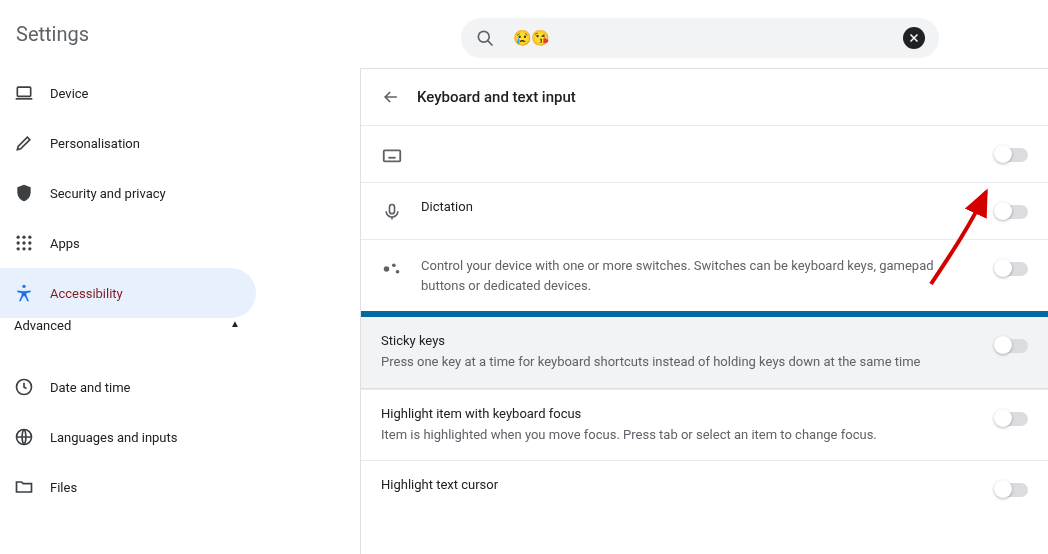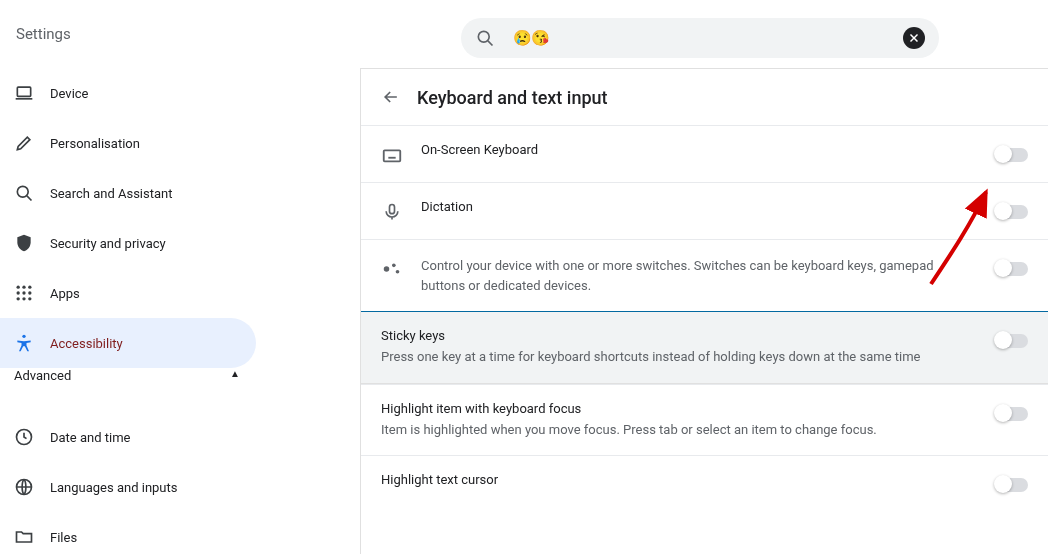--- a/index.html
+++ b/index.html
@@ -14,21 +14,21 @@
     position: relative;
   }
   .header {
     display: flex;
     align-items: center;
     height: 68px;
     padding: 0 16px;
     position: relative;
   }
   .settings-title {
-    font-size: 15px;
+    font-size: 20px;
     color: #5f6368;
     font-weight: 400;
     padding-left: 0;
   }
   .search-wrap {
     position: absolute;
     left: 461px;
     top: 18px;
   }
   .search {
@@ -101,21 +101,21 @@
     display: flex;
     align-items: center;
     height: 56px;
     padding: 0 20px;
   }
   .back {
     width: 20px; height: 20px; color: #5f6368; cursor: pointer;
     display:flex;align-items:center;justify-content:center;
     margin-right: 16px;
   }
-  .page-title { font-size: 18px; color: #202124; font-weight: 500; }
+  .page-title { font-size: 15px; color: #202124; font-weight: 500; }
 
   .block {
     border-top: 1px solid #e8eaed;
   }
   .block:first-of-type { margin-top: 12px; }
   .row {
     display: flex;
     align-items: flex-start;
     padding: 16px 20px;
     position: relative;
@@ -148,21 +148,21 @@
     content: '';
     position: absolute;
     left: -2px; top: -3px;
     width: 18px; height: 18px;
     background: #fff;
     border-radius: 50%;
     box-shadow: 0 1px 3px rgba(0,0,0,0.3);
   }
   .sticky-section {
     background: #f1f3f4;
-    border-top: 1px solid #0369a1;
+    border-top: 6px solid #0369a1;
     border-bottom: 1px solid #e0e0e0;
   }
   .sticky-section .row { padding: 16px 20px; }
   .arrow-annot {
     position: absolute;
     pointer-events: none;
   }
   svg { display: block; }
 </style>
 </head>
@@ -204,29 +204,20 @@
 
     <div class="sidebar-item">
       <span class="icon">
         <svg viewBox="0 0 24 24" width="20" height="20" fill="none" stroke="currentColor" stroke-width="2">
             <path d="M4 20l4-1 11-11-3-3L5 16l-1 4z"></path>
           </svg>
       </span>
       <span>Personalisation</span>
     </div>
 
-    <div class="sidebar-item">
-      <span class="icon">
-        <svg viewBox="0 0 24 24" width="20" height="20" fill="none" stroke="currentColor" stroke-width="2">
-            <circle cx="10.5" cy="10.5" r="6.5"></circle>
-            <line x1="21" y1="21" x2="15.5" y2="15.5"></line>
-          </svg>
-      </span>
-      <span>Search and Assistant</span>
-    </div>
 
     <div class="sidebar-item">
       <span class="icon">
         <svg viewBox="0 0 24 24" width="20" height="20" fill="currentColor">
             <path d="M12 2l8 3v6c0 5-3.5 9.5-8 11-4.5-1.5-8-6-8-11V5l8-3z"></path>
           </svg>
       </span>
       <span>Security and privacy</span>
     </div>
 
@@ -308,21 +299,20 @@
         <span class="rowicon">
           <svg viewBox="0 0 24 24" width="22" height="22" fill="none" stroke="currentColor" stroke-width="2">
               <rect x="3" y="7" width="18" height="12" rx="1"></rect>
               <line x1="7" y1="11" x2="7" y2="11"></line>
               <line x1="11" y1="11" x2="11" y2="11"></line>
               <line x1="15" y1="11" x2="15" y2="11"></line>
               <line x1="8" y1="15" x2="16" y2="15"></line>
             </svg>
         </span>
         <div class="text">
-          <div class="title">On-Screen Keyboard</div>
         </div>
         <div class="toggle"></div>
       </div>
     </div>
 
     <div class="block">
       <div class="row">
         <span class="rowicon">
           <svg viewBox="0 0 24 24" width="20" height="20" fill="none" stroke="currentColor" stroke-width="2">
               <rect x="9" y="3" width="6" height="11" rx="3"></rect>

